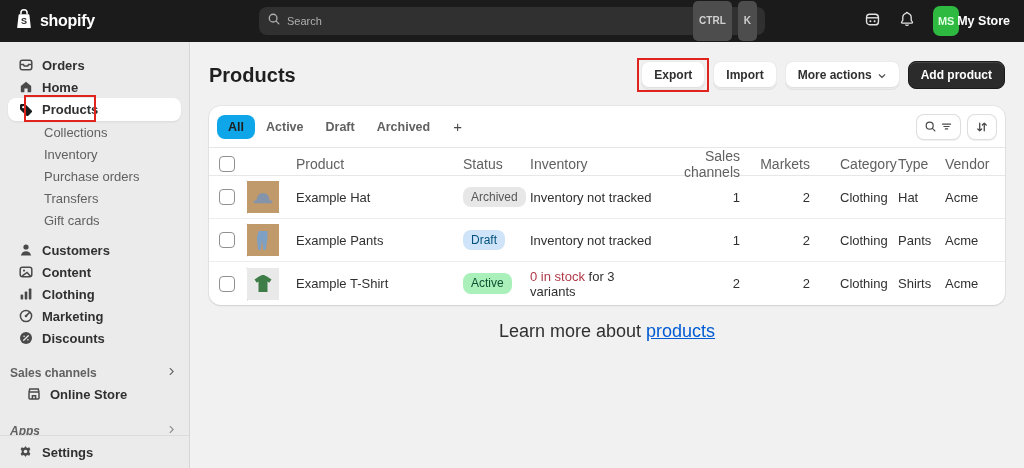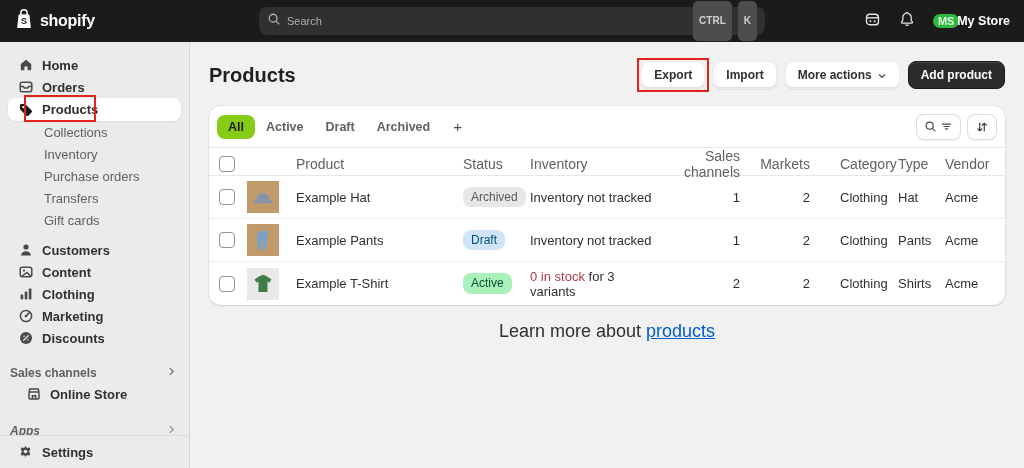--- a/index.html
+++ b/index.html
@@ -13,21 +13,21 @@
   .brand-word { font-size:16px; font-weight:700; letter-spacing:-0.3px; color:#fff; }
   .searchbox { position:absolute; left:50%; top:7px; transform:translateX(-50%);
     width:506px; height:28px; background:#303030; border-radius:8px;
     display:flex; align-items:center; padding:0 8px; gap:6px; }
   .searchbox input { flex:1; background:transparent; border:none; outline:none;
     color:#e3e3e3; font-size:11px; font-family:"Liberation Sans",sans-serif; }
   .searchbox input::placeholder { color:#b0b0b0; }
   .kbd { background:#4d4d4d; color:#d0d0d0; font-size:10px; font-weight:600;
     border-radius:5px; padding:15px 6px; line-height:1; }
   .top-right { margin-left:auto; display:flex; align-items:center; gap:18px; }
-  .avatar { width:26px; height:14px; border-radius:7px; background:#2eb940;
+  .avatar { width:26px; height:30px; border-radius:7px; background:#2eb940;
     color:#dfffe2; font-size:11px; font-weight:700; display:flex;
     align-items:center; justify-content:center; }
   .store-name { font-size:12.5px; font-weight:700; color:#fff; margin-left:-10px; }
   .account { display:flex; align-items:center; gap:8px; cursor:pointer; }
 
   
   .layout { display:flex; height:426px; }
   .sidebar { width:190px; background:#ebebeb; border-right:1px solid #d6d6d6;
     display:flex; flex-direction:column; }
   .nav-scroll { flex:1; overflow:hidden; padding:12px 8px 0 8px; }
@@ -70,21 +70,21 @@
     box-shadow:inset 0 1px 0 rgba(255,255,255,.12); }
   .btn .chev { width:10px; height:10px; color:#4a4a4a; }
 
   
   .card { margin:16px 19px 0 19px; background:#fff; border-radius:12px;
     box-shadow:0 1px 2px rgba(0,0,0,.1), 0 0 0 1px rgba(0,0,0,.04); overflow:hidden; }
   .tabbar { display:flex; align-items:center; height:42px; padding:0 8px;
     border-bottom:1px solid #e7e7e7; }
   .tab { padding:5px 11px; border-radius:8px; font-size:12.5px; font-weight:600;
     color:#616161; cursor:pointer; }
-  .tab.active { background:#84cc16; color:#1f1f1f; }
+  .tab.active { background:#0ea5e9; color:#1f1f1f; }
   .tab-plus { margin-left:4px; padding:4px 8px; color:#4a4a4a; font-size:15px;
     font-weight:500; cursor:pointer; border-radius:8px; }
   .tab-tools { margin-left:auto; display:flex; gap:6px; }
   .tool-btn { height:26px; border-radius:8px; background:#fff;
     border:1px solid rgba(0,0,0,.13); display:flex; align-items:center;
     justify-content:center; gap:3px; padding:0 7px; cursor:pointer;
     box-shadow:0 1px 0 rgba(26,26,26,.06); color:#4a4a4a; }
 
   .t-grid { display:grid;
     grid-template-columns:36px 44px 166px 70px 133px 82px 70px 88px 47px 1fr;
@@ -168,34 +168,34 @@
 </div>
 
 <div class="layout">
 
   <div class="sidebar">
     <div class="nav-scroll">
 
       <div class="nav-item">
         <span class="nico">
           <svg width="16" height="16" viewBox="0 0 16 16">
-              <path d="M2.8 7 8 2.8 13.2 7v5.4c0 .5-.4.9-.9.9H9.6V9.6H6.4v3.7H3.7c-.5 0-.9-.4-.9-.9z" fill="currentColor"></path>
-            </svg>
-        </span>
-        <span>Home</span>
-      </div>
-
-      <div class="nav-item">
-        <span class="nico">
-          <svg width="16" height="16" viewBox="0 0 16 16">
               <rect x="2.2" y="3.2" width="11.6" height="9.6" rx="2.2" fill="none" stroke="currentColor" stroke-width="1.5"></rect>
               <path d="M2.2 7.6h3.2l.9 1.4h3.4l.9-1.4h3.2" fill="none" stroke="currentColor" stroke-width="1.5"></path>
             </svg>
         </span>
         <span>Orders</span>
+      </div>
+
+      <div class="nav-item">
+        <span class="nico">
+          <svg width="16" height="16" viewBox="0 0 16 16">
+              <path d="M2.8 7 8 2.8 13.2 7v5.4c0 .5-.4.9-.9.9H9.6V9.6H6.4v3.7H3.7c-.5 0-.9-.4-.9-.9z" fill="currentColor"></path>
+            </svg>
+        </span>
+        <span>Home</span>
       </div>
 
       <div class="nav-item selected">
         <span class="nico">
           <svg width="16" height="16" viewBox="0 0 16 16">
               <path d="M2 3.4C2 2.6 2.6 2 3.4 2h3.3c.37 0 .72.15.98.4l6 6c.55.55.55 1.42 0 1.97l-3.3 3.3c-.55.55-1.42.55-1.97 0l-6-6A1.4 1.4 0 0 1 2 6.7z" fill="currentColor"></path>
               <circle cx="5.2" cy="5.2" r="1.1" fill="#fff"></circle>
             </svg>
         </span>
         <span>Products</span>

